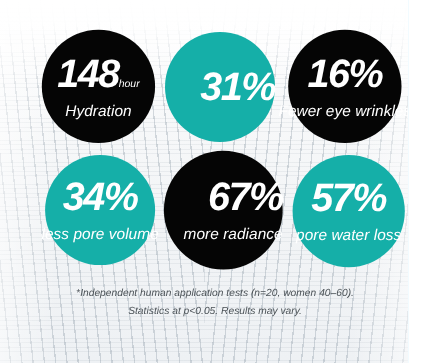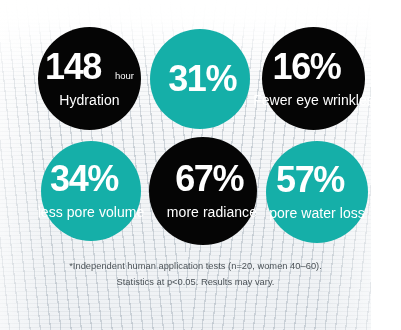--- a/index.html
+++ b/index.html
@@ -13,20 +13,21 @@
     font-family: "Liberation Sans", sans-serif;
     background: #ffffff;
   }
 
   #infographic {
     position: relative;
     width: 371px;
     height: 330px;
     overflow: hidden;
     background: #7dd3fc;
+    font-style: italic;
   }
 
   
   .bg-layer {
     position: absolute;
     inset: 0;
     pointer-events: none;
   }
   .bg-base {
     background: linear-gradient(180deg, #fdfdfe 0%, #f8f9fa 28%, #f2f4f6 62%, #eef1f4 100%);
@@ -100,21 +101,21 @@
   .stat-value {
     font-size: 36px;
     font-weight: 700;
     letter-spacing: -1.4px;
     line-height: 1;
   }
   .stat-unit {
     font-size: 9.5px;
     font-weight: 400;
     letter-spacing: 0px;
-    margin-left: 14px;
+    margin-left: 0;
     line-height: 1;
     position: relative;
     top: 0px;
   }
   .stat-label {
     font-size: 14px;
     font-weight: 400;
     letter-spacing: 0.05px;
     margin-top: 8px;
     line-height: 1.1;

